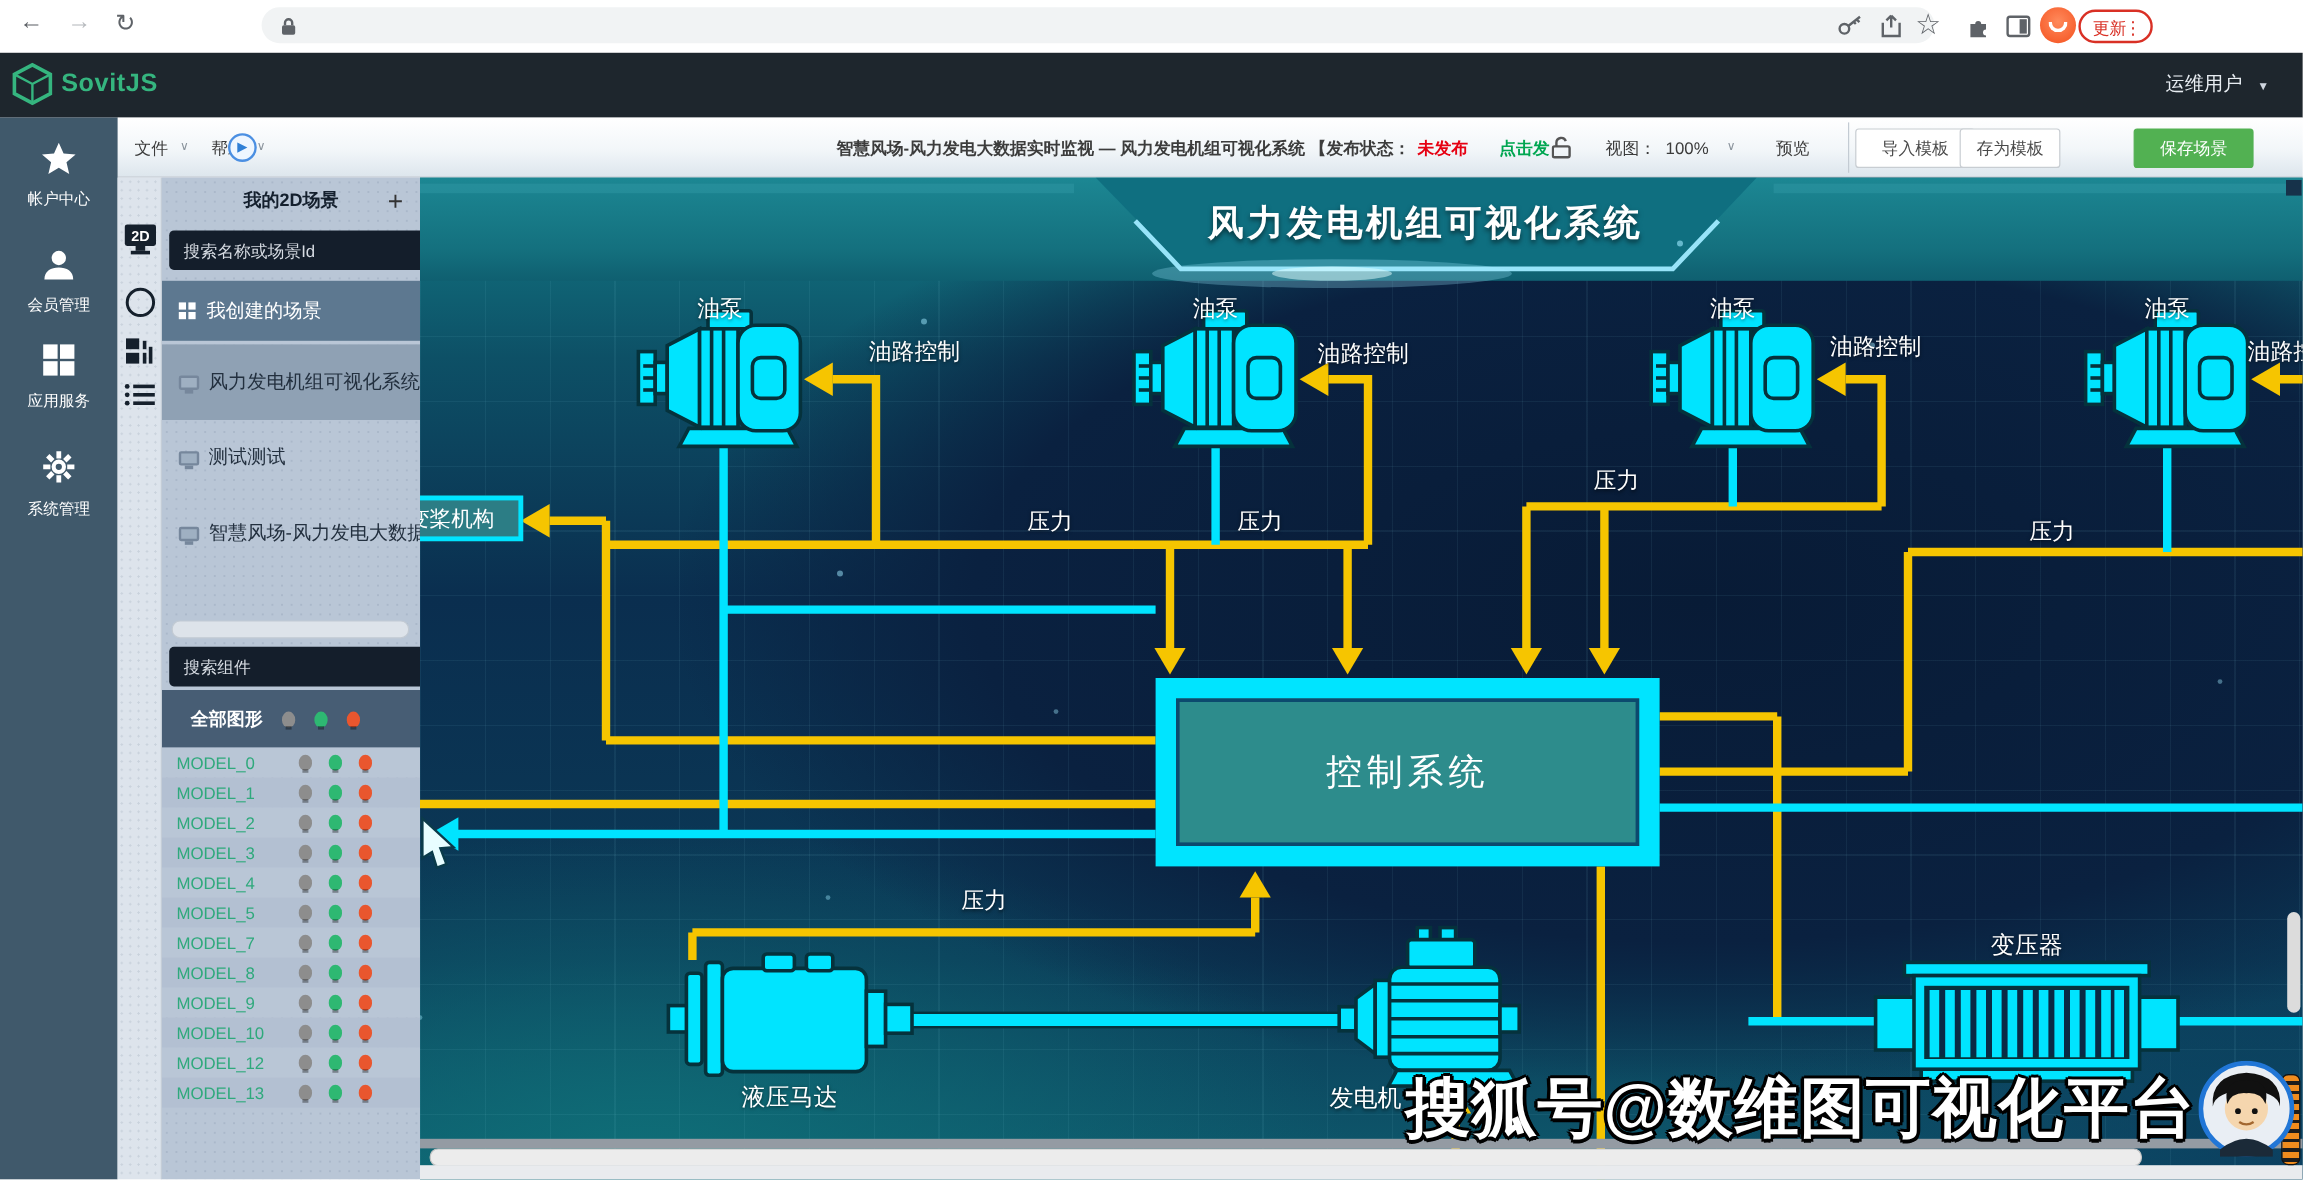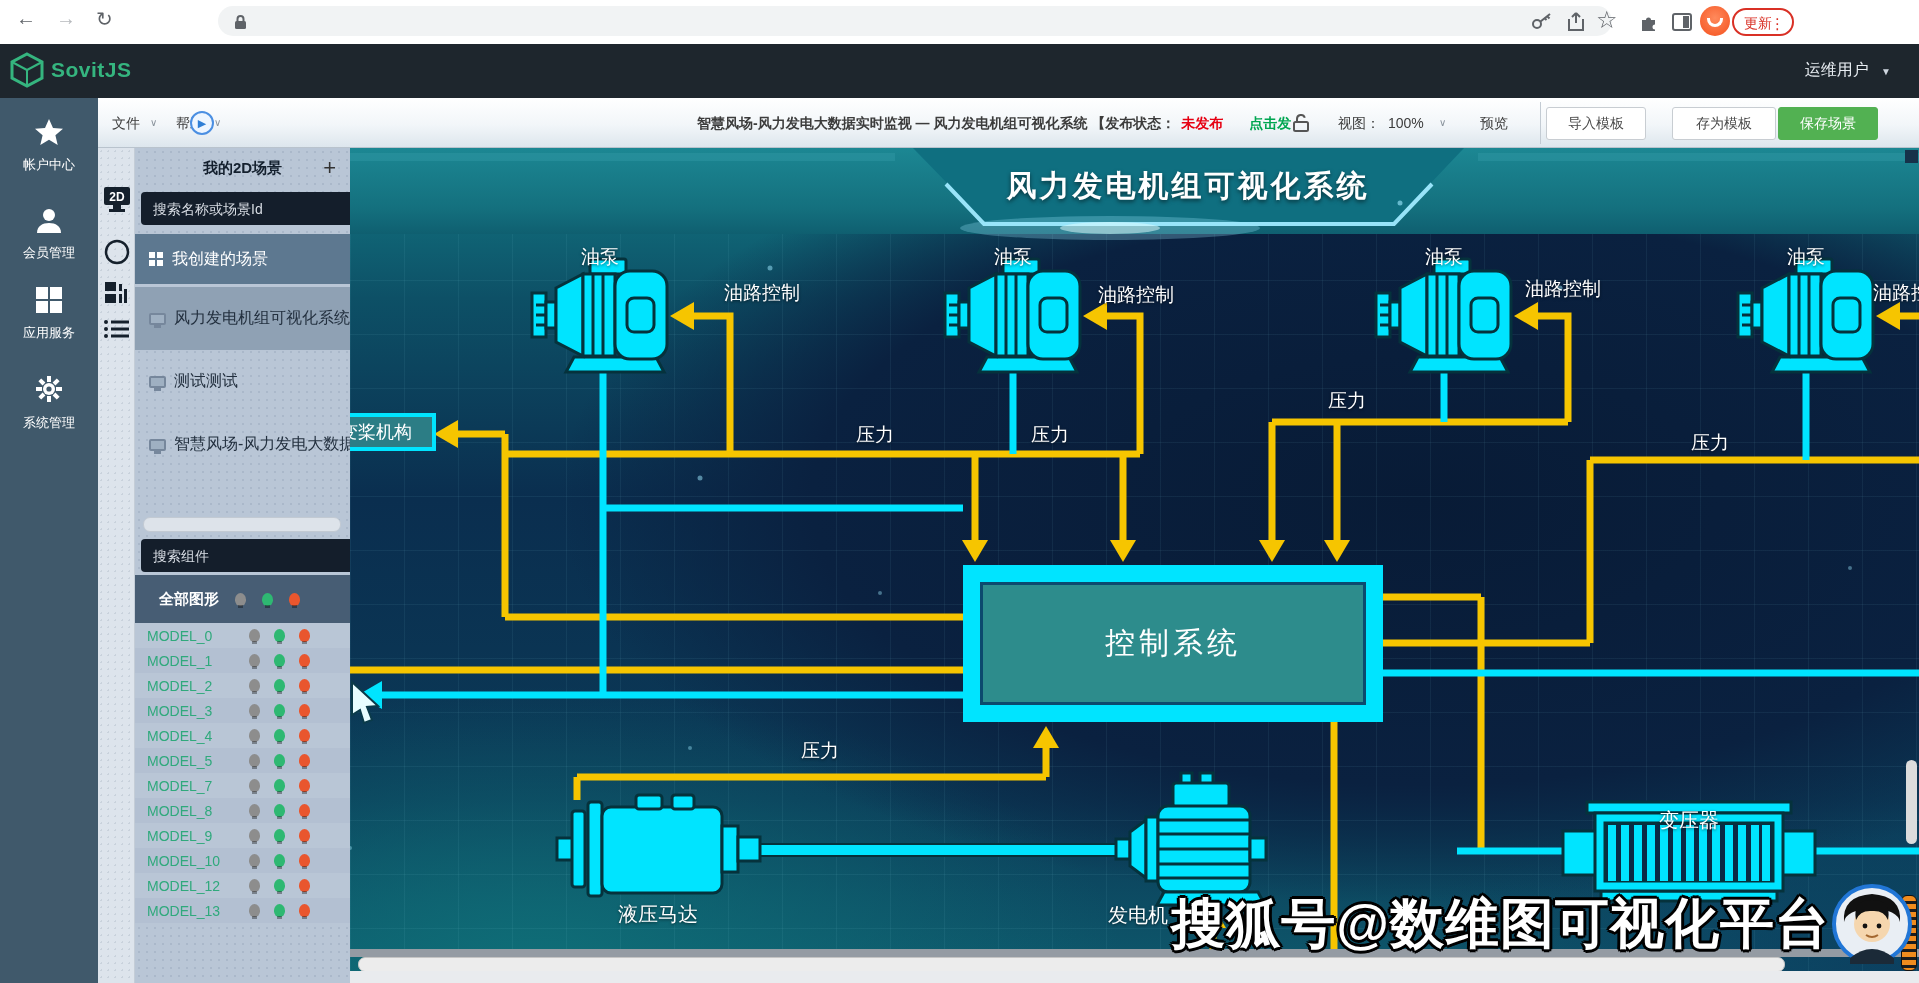--- a/index.html
+++ b/index.html
@@ -175,21 +175,21 @@
   <svg class="abs" style="left:1195px;top:15px" width="17" height="20" viewBox="0 0 17 20">
     <rect x="1" y="9" width="14" height="9" rx="1.5" fill="none" stroke="#555" stroke-width="2"></rect>
     <path d="M4 9V6a4 4 0 0 1 7.8-1.3" fill="none" stroke="#555" stroke-width="2"></path>
   </svg>
   <span class="t" style="left:1240px">视图：</span>
   <span class="t" style="left:1290px">100%</span>
   <span class="t caret" style="left:1336px">∨</span>
   <span class="t" style="left:1382px">预览</span>
   <div id="tb-divider"></div>
   <div class="tool-btn" style="left:1448px;width:100px">导入模板</div>
-  <div class="tool-btn" style="left:1574px;width:104px">存为模板</div>
+  <div class="tool-btn" style="left:1535px;width:84px">存为模板</div>
   <div class="tool-btn" id="btn-save" style="left:1680px;width:100px">保存场景</div>
 </div>
 
 <div id="sidebar">
   <div class="sb-item" style="top:20px">
     <svg class="sb-ic" width="30" height="28" viewBox="0 0 30 28">
       <path d="M15 1l4 9 10 .8-7.6 6.5 2.3 9.7L15 21.7 6.3 27l2.3-9.7L1 10.8 11 10z" fill="#fff"></path>
     </svg>
     <div class="lab">帐户中心</div>
   </div>
@@ -506,21 +506,21 @@
   <div class="cl" style="left:726px;top:134px;width:120px">油路控制</div>
   <div class="cl" style="left:1153px;top:128px;width:120px">油路控制</div>
   <div class="cl" style="left:1523px;top:132px;width:120px;text-align:left">油路控制</div>
   <div class="cl" style="left:495px;top:274px;width:60px">压力</div>
   <div class="cl" style="left:670px;top:274px;width:60px">压力</div>
   <div class="cl" style="left:967px;top:240px;width:60px">压力</div>
   <div class="cl" style="left:1330px;top:282px;width:60px">压力</div>
   <div class="cl" style="left:440px;top:590px;width:60px">压力</div>
   <div class="cl" style="left:248px;top:753px;width:120px;font-size:20px">液压马达</div>
   <div class="cl" style="left:728px;top:754px;width:120px;font-size:20px">发电机</div>
-  <div class="cl" style="left:1279px;top:659px;width:120px;font-size:20px">变压器</div>
+  <div class="cl" style="left:1279px;top:626px;width:120px;font-size:20px">变压器</div>
 
   <div id="h-track"></div>
   <div id="h-thumb"></div>
   <div id="h-rest"></div>
   <div id="v-thumb"></div>
   <div id="v-corner"></div>
 
   <div id="watermark">搜狐号@数维图可视化平台</div>
   <div id="stripe-bar"></div>
   <svg id="wm-avatar" viewBox="0 0 80 80">

